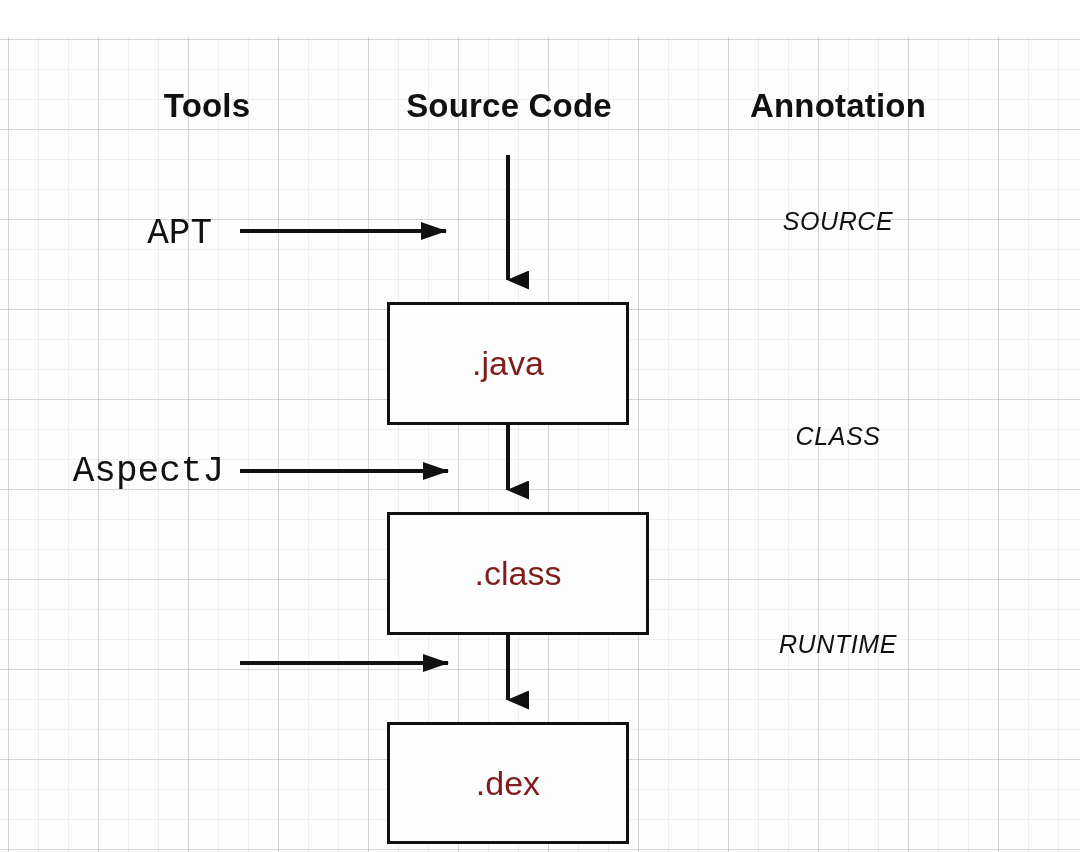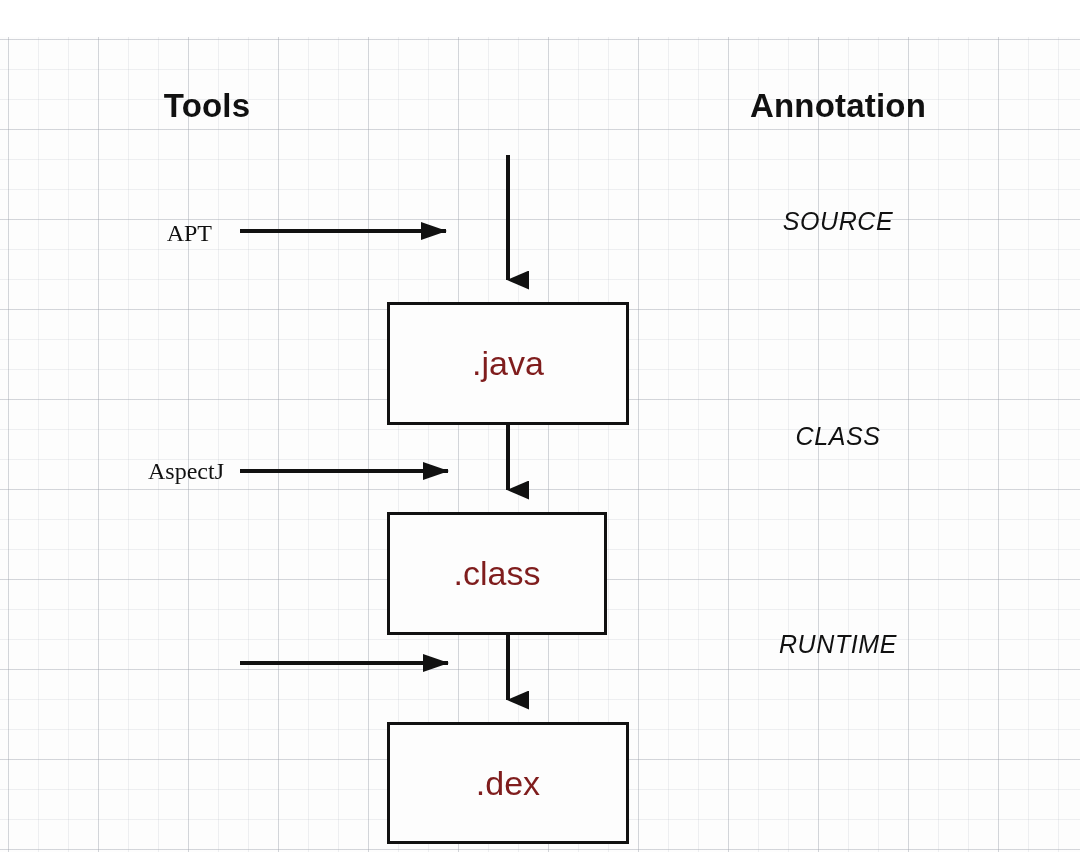--- a/index.html
+++ b/index.html
@@ -52,22 +52,22 @@
     justify-content: center;
   }
   .node-label {
     font-family: "Liberation Sans", sans-serif;
     font-size: 34px;
     color: #7f1d1d;
     white-space: nowrap;
   }
   .tool-label {
     position: absolute;
-    font-family: Liberation Serif, serif;
-    font-size: 24px;
+    font-family: Liberation Mono, monospace;
+    font-size: 36px;
     color: #111111;
     white-space: nowrap;
     transform: translate(-100%, -50%);
     text-align: right;
   }
   .annotation-label {
     position: absolute;
     font-family: "Liberation Sans", sans-serif;
     font-style: italic;
     font-size: 25px;
@@ -76,20 +76,21 @@
     transform: translate(-50%, -50%);
     letter-spacing: 0.6px;
   }
 </style>
 </head>
 <body>
 
 <div id="canvas">
 
   <div class="col-header" style="left:207px; top:50px;">Tools</div>
+  <div class="col-header" style="left:509px; top:50px;">Source Code</div>
   <div class="col-header" style="left:838px; top:50px;">Annotation</div>
 
   <svg class="overlay-svg" viewBox="0 0 1080 852">
     <defs>
       <marker id="ah" markerWidth="10" markerHeight="9" refX="9.2" refY="4.5" orient="auto" markerUnits="userSpaceOnUse">
         <path d="M0,0 L10,4.5 L0,9 z" fill="#111111"></path>
       </marker>
       <marker id="ahv" markerWidth="19" markerHeight="22" refX="9.5" refY="21" orient="auto" markerUnits="userSpaceOnUse">
         <path d="M0,0 L19,0 L9.5,22 z" fill="#111111"></path>
       </marker>
@@ -105,21 +106,21 @@
     <line x1="508" y1="598" x2="508" y2="663" stroke="#111111" stroke-width="4" marker-end="url(#ahv)"></line>
 
     <line x1="240" y1="194" x2="446" y2="194" stroke="#111111" stroke-width="4" marker-end="url(#ahh)"></line>
     <line x1="240" y1="434" x2="448" y2="434" stroke="#111111" stroke-width="4" marker-end="url(#ahh)"></line>
     <line x1="240" y1="626" x2="448" y2="626" stroke="#111111" stroke-width="4" marker-end="url(#ahh)"></line>
   </svg>
 
   <div class="node-box" style="left:387px; top:265px; width:242px; height:123px;">
     <span class="node-label">.java</span>
   </div>
-  <div class="node-box" style="left:387px; top:475px; width:220px; height:123px;">
+  <div class="node-box" style="left:387px; top:475px; width:262px; height:123px;">
     <span class="node-label">.class</span>
   </div>
   <div class="node-box" style="left:387px; top:685px; width:242px; height:122px;">
     <span class="node-label">.dex</span>
   </div>
 
   <div class="tool-label" style="left:212px; top:196px;">APT</div>
   <div class="tool-label" style="left:224px; top:434px;">AspectJ</div>
 
   <div class="annotation-label" style="left:838px; top:184px;">SOURCE</div>

